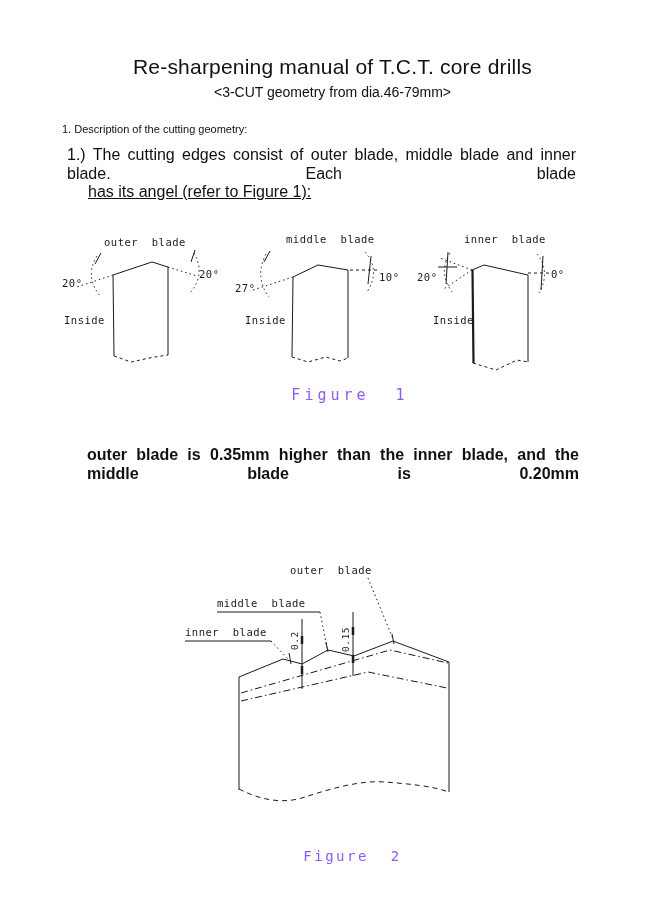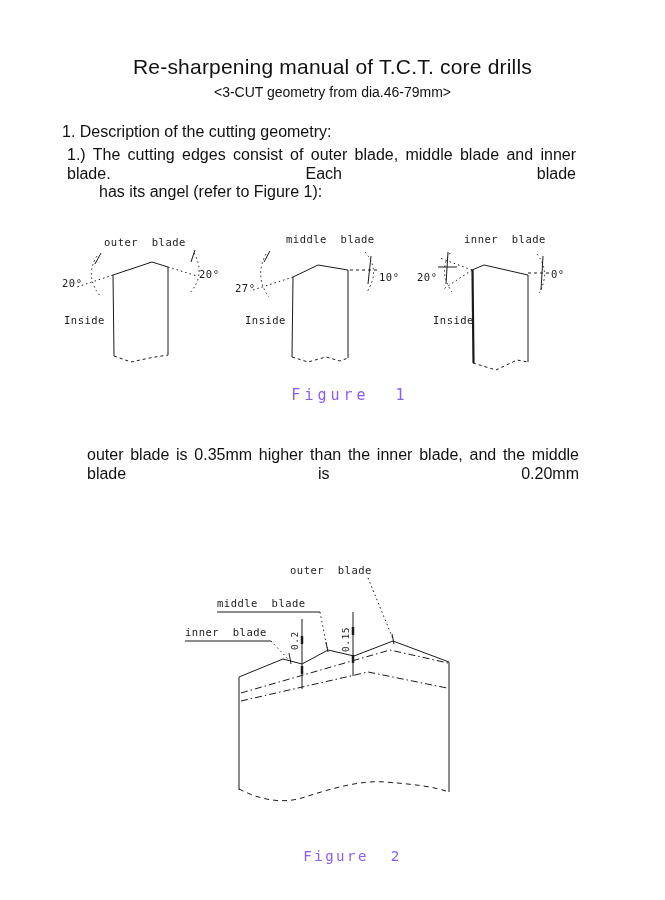--- a/index.html
+++ b/index.html
@@ -4,27 +4,27 @@
 <style>
   html,body{margin:0;padding:0;background:#e8e8e8;}
   .page{
     position:relative;width:665px;height:900px;background:#ffffff;
     margin:0 auto;overflow:hidden;
     font-family:"Liberation Sans",sans-serif;color:#111;
   }
   .abs{position:absolute;}
   .title{top:55px;left:0;width:665px;text-align:center;font-size:21px;letter-spacing:0.2px;}
   .subtitle{top:84px;left:0;width:665px;text-align:center;font-size:14px;}
-  .heading{top:123px;left:62px;font-size:16px;}
+  .heading{top:123px;left:62px;font-size:11px;}
   .para{font-size:16px;line-height:18.5px;}
   .para1{top:146px;left:67px;width:509px;}
   .para2{top:446px;left:62px;width:517px;}
   .jline{text-align:justify;text-align-last:justify;}
-  .cont1{margin-left:32px;}
-  .cont2{margin-left:25px;}
+  .cont1{margin-left:21px;text-decoration:underline;}
+  .cont2{margin-left:25px;font-weight:bold;}
   .figcap{font-family:"DejaVu Sans Mono",monospace;color:#8b5cf6;white-space:pre;text-align:center;}
   .cap1{top:386px;left:260px;width:180px;font-size:15px;letter-spacing:4px;}
   .cap2{top:848px;left:270px;width:165px;font-size:14px;letter-spacing:2.5px;}
   svg{position:absolute;overflow:visible;}
   svg text{font-family:"DejaVu Sans Mono",monospace;fill:#1a1a1a;white-space:pre;}
   .lbl{font-size:10.5px;letter-spacing:0.5px;}
   .ang{font-size:10.5px;letter-spacing:0.5px;}
   .dimtxt{font-size:9.5px;letter-spacing:0.5px;}
   .ln{stroke:#1a1a1a;stroke-width:1;fill:none;}
   .thick{stroke-width:2.2;}

